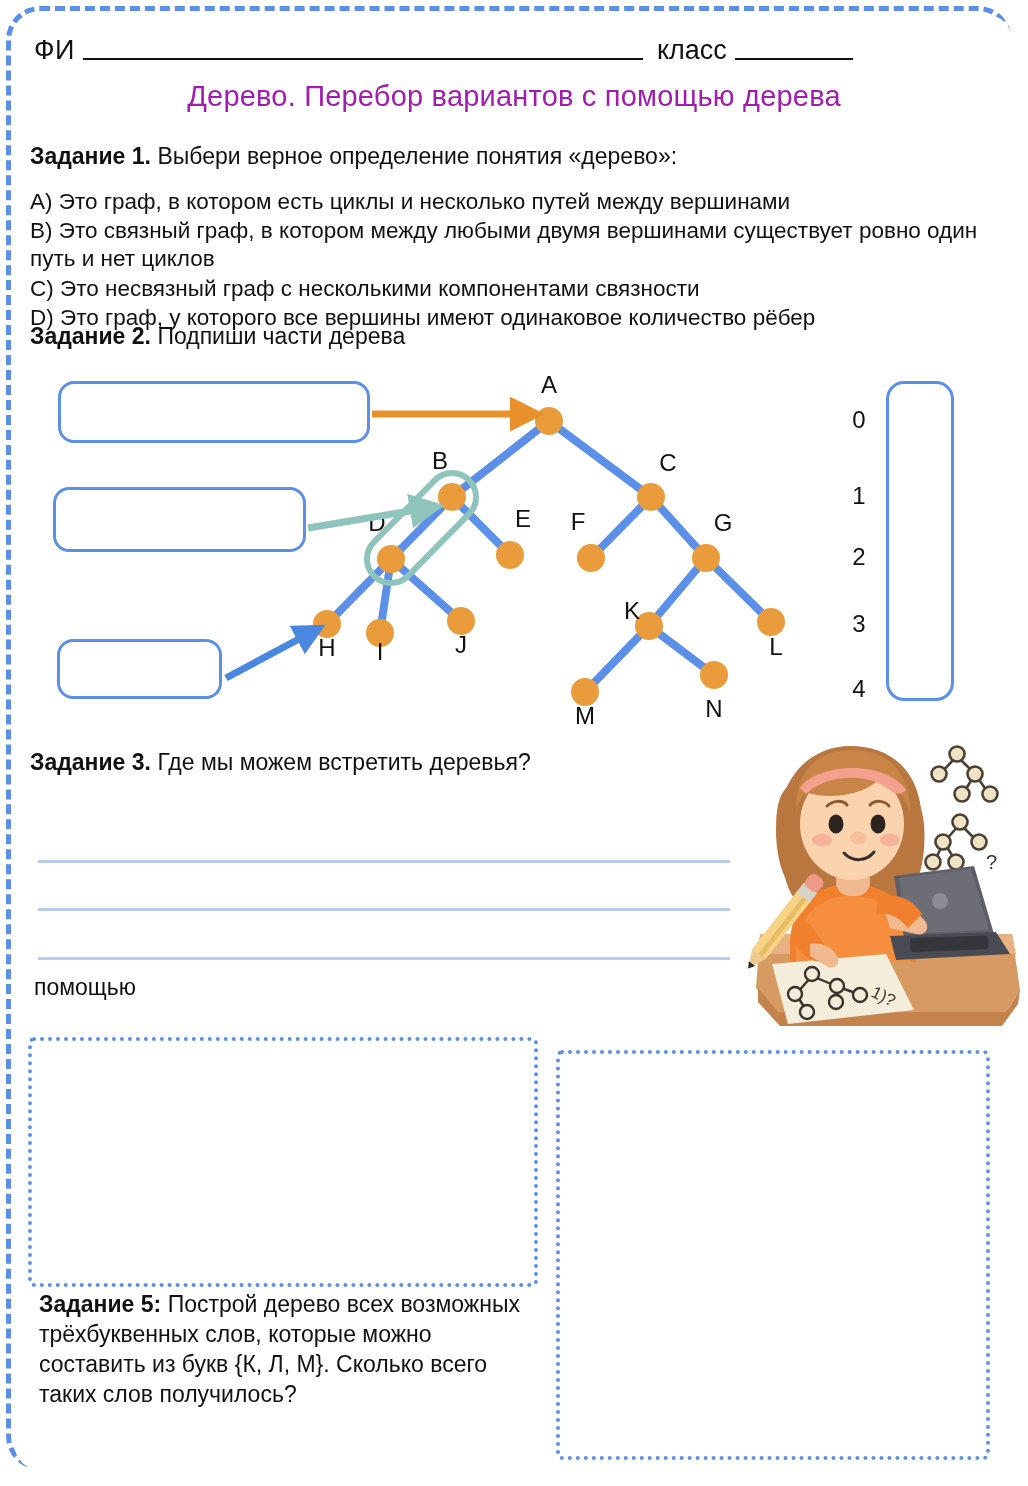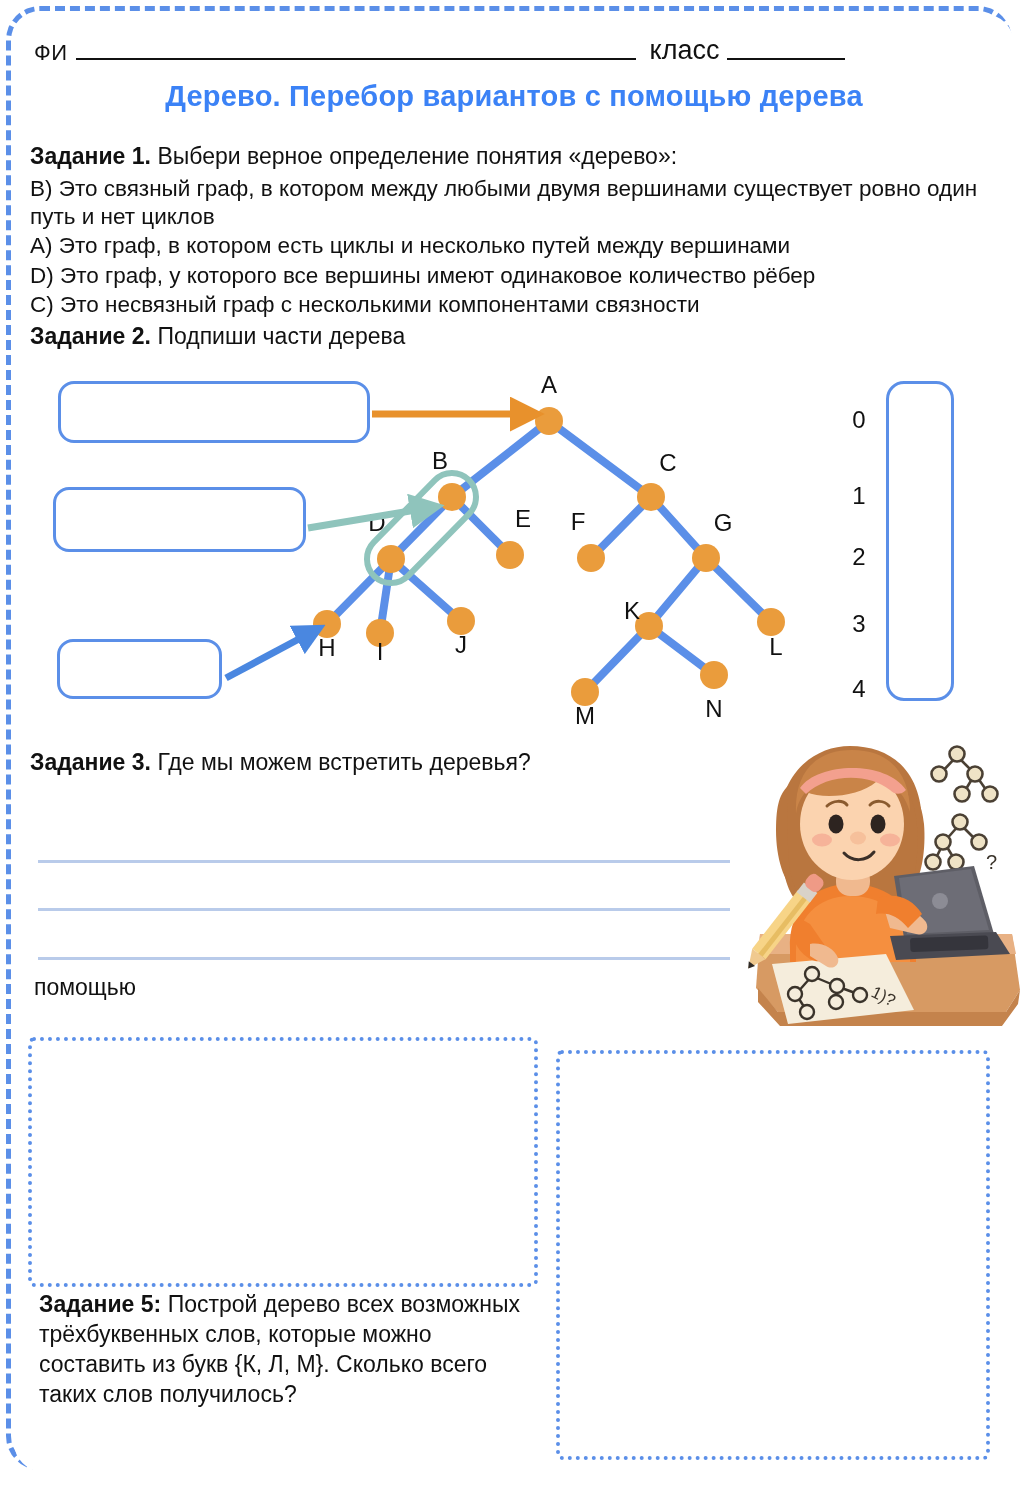--- a/index.html
+++ b/index.html
@@ -10,36 +10,36 @@
   #sheet{position:absolute;left:6px;top:6px;width:1006px;height:1464px;
          border:5px dashed #5B8FE8;border-radius:34px;box-sizing:border-box;}
   #sheet-inner{position:absolute;left:14px;top:14px;width:1000px;height:1458px;
          border:3px solid #fff;border-radius:30px;box-sizing:border-box;
          background:#fff;}
 
   .abs{position:absolute;}
 
   
   #hdr{left:34px;top:24px;width:952px;height:42px;display:flex;align-items:flex-end;}
-  #fi-label{font-size:22px;letter-spacing:.5px;}
+  #fi-label{font-size:27px;letter-spacing:.5px;}
   .ruleline{flex:0 0 auto;height:0;border-bottom:2px solid #111;margin:0 0 6px 8px;}
   #fi-rule{width:560px;}
   #klass-label{font-size:27px;margin-left:14px;}
   #klass-rule{width:118px;}
 
   #title{left:0;top:80px;width:1028px;text-align:center;font-size:29px;
-         font-weight:bold;color:#3b82f6;letter-spacing:.2px;}
+         font-weight:normal;color:#a21caf;letter-spacing:.2px;}
 
   
   .tasktext{font-size:23px;line-height:1.24;}
   .tasktext b{font-weight:bold;}
   .opt{font-size:22.5px;line-height:1.26;}
 
   #t1{left:30px;top:142px;width:965px;}
-  #t1 .h{margin-bottom:4px;}
+  #t1 .h{margin-bottom:17px;}
   #t1 .opt{margin-top:1px;}
 
   #t2{left:30px;top:322px;width:700px;}
   #treesvg{position:absolute;left:0;top:0;}
 
   .lvl{position:absolute;font-size:24px;color:#111;text-align:center;width:26px;}
 
   #sidebox{position:absolute;left:886px;top:381px;width:68px;height:320px;
            border:3px solid #5B8FE8;border-radius:18px;box-sizing:border-box;background:#fff;}
 
@@ -81,24 +81,24 @@
   <span class="ruleline" id="klass-rule"></span>
 </div>
 
 <div class="abs" id="title">Дерево. Перебор вариантов с помощью дерева</div>
 
 <div class="abs" id="t1">
   <div class="tasktext h">
     <b>Задание 1.</b>
     <span>Выбери верное определение понятия «дерево»:</span>
   </div>
+  <div class="opt">A) Это граф, в котором есть циклы и несколько путей между вершинами</div>
   <div class="opt">B) Это связный граф, в котором между любыми двумя вершинами существует ровно один путь и нет циклов</div>
-  <div class="opt">A) Это граф, в котором есть циклы и несколько путей между вершинами</div>
+  <div class="opt">C) Это несвязный граф с несколькими компонентами связности</div>
   <div class="opt">D) Это граф, у которого все вершины имеют одинаковое количество рёбер</div>
-  <div class="opt">C) Это несвязный граф с несколькими компонентами связности</div>
 </div>
 
 <div class="abs" id="t2">
   <div class="tasktext">
     <b>Задание 2.</b>
     <span>Подпиши части дерева</span>
   </div>
 </div>
 
 <div class="ansbox" id="ab1"></div>

